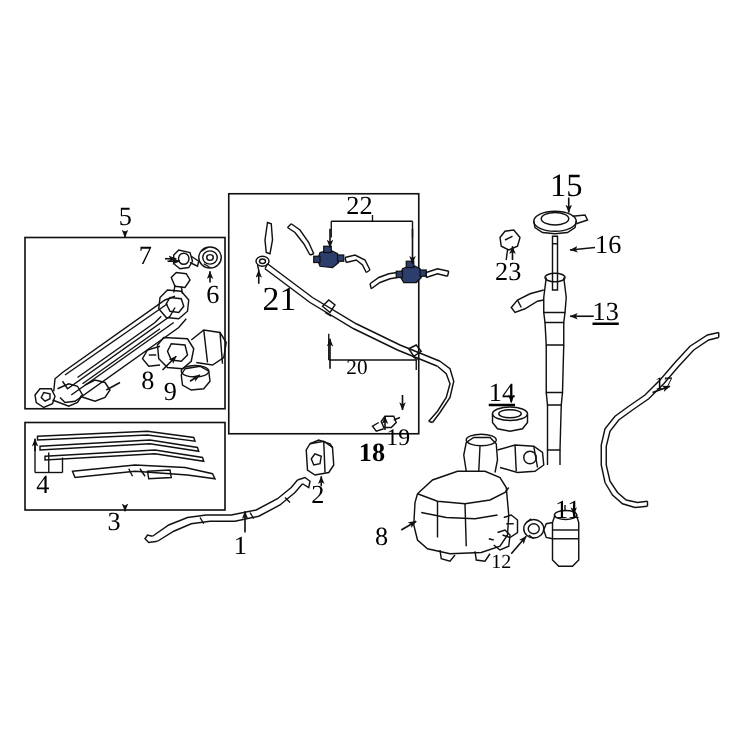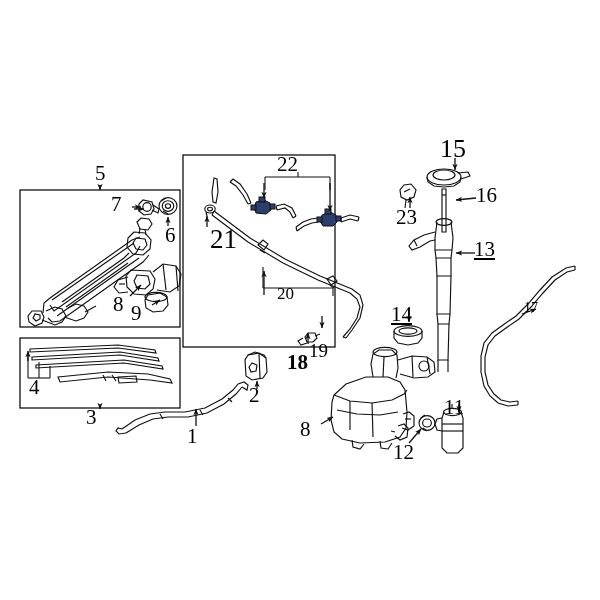--- a/index.html
+++ b/index.html
@@ -335,21 +335,21 @@
   <div class="callout" style="left:249px; top:385px; font-size:21px;">2</div>
   <div class="callout" style="left:86px;  top:407px; font-size:21px;">3</div>
   <div class="callout" style="left:29px;  top:377px; font-size:21px;">4</div>
   <div class="callout" style="left:95px;  top:163px; font-size:21px;">5</div>
   <div class="callout" style="left:165px; top:225px; font-size:21px;">6</div>
   <div class="callout" style="left:111px; top:194px; font-size:21px;">7</div>
   <div class="callout" style="left:113px; top:294px; font-size:21px;">8</div>
   <div class="callout" style="left:131px; top:303px; font-size:21px;">9</div>
   <div class="callout" style="left:300px; top:419px; font-size:21px;">8</div>
   <div class="callout" style="left:444px; top:397px; font-size:21px;">11</div>
-  <div class="callout" style="left:393px; top:442px; font-size:21px;">12</div>
+  <div class="callout" style="left:393px; top:442px; font-size:16px;">12</div>
   <div class="callout" style="left:474px; top:239px; font-size:21px;text-decoration:underline;">13</div>
   <div class="callout" style="left:391px; top:304px; font-size:21px;text-decoration:underline;">14</div>
   <div class="callout" style="left:440px; top:136px; font-size:26px;">15</div>
   <div class="callout" style="left:476px; top:185px; font-size:21px;">16</div>
   <div class="callout" style="left:490px; top:301px; font-size:14px;margin-left:34px;">17</div>
   <div class="callout" style="left:287px; top:352px; font-size:21px;font-weight:bold;">18</div>
   <div class="callout" style="left:309px; top:297px; font-size:19px;margin-top:44px;">19</div>
   <div class="callout" style="left:277px; top:285px; font-size:17px;">20</div>
   <div class="callout" style="left:210px; top:226px; font-size:27px;text-align:center;">21</div>
   <div class="callout" style="left:277px; top:154px; font-size:21px;">22</div>

